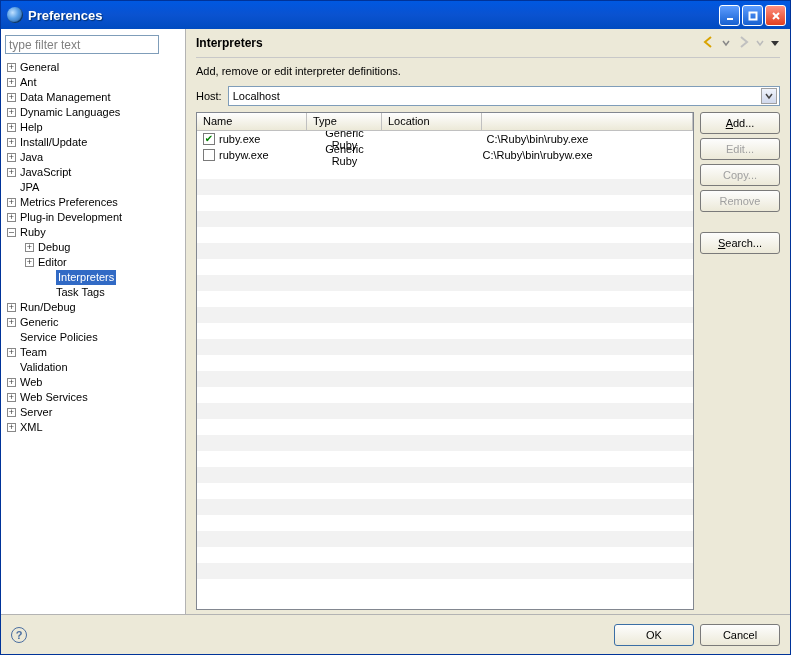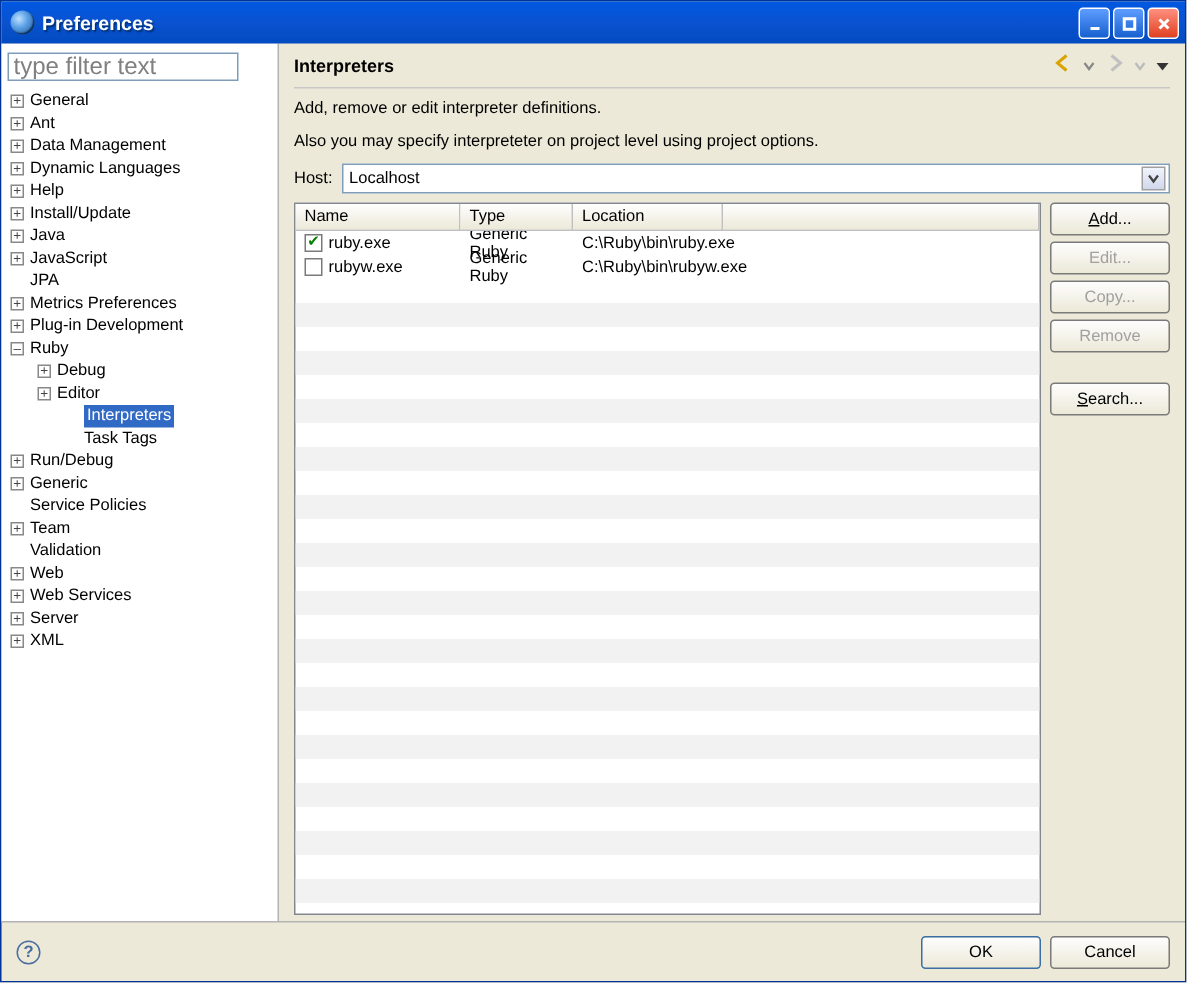--- a/index.html
+++ b/index.html
@@ -51,21 +51,21 @@
   }
   .left-pane{
     width:185px;
     border-right:1px solid #b3b3b3;
     background:#fff;
     padding:6px 4px;
   }
   .filter-input{
     width:154px;height:19px;
     border:1px solid #7f9db9;
-    font-size:16px;color:#808080;
+    font-size:12px;color:#808080;
     padding:1px 3px;
   }
   .tree{
     margin-top:6px;
     line-height:15px;
   }
   .tree-row{
     display:flex;align-items:center;
     padding:0 0 0 2px;
     white-space:nowrap;
@@ -131,20 +131,21 @@
     background:linear-gradient(to bottom,#fefefe 0%,#ece9d8 100%);
     padding:2px 6px;font-size:11px;
   }
   .th-name{width:110px;}
   .th-type{width:75px;}
   .th-loc{width:100px;}
   .th-rest{flex:1;}
   .tbl-body{
     height:calc(100% - 18px);
     overflow:hidden;
+    text-align:center;
   }
   .tbl-row{
     display:flex;height:16px;align-items:center;
   }
   .tbl-row.alt{background:#f2f2f2;}
   .td{padding:0 6px;font-size:11px;overflow:hidden;}
   .td-name{width:110px;display:flex;align-items:center;gap:4px;}
   .td-type{width:75px;}
   .td-loc{flex:1;}
   .chk{
@@ -334,21 +335,20 @@
           <svg width="8" height="10">
               <path d="M1 3 L4 7 L7 3" fill="none" stroke="#bbb" stroke-width="1.5"></path>
             </svg>
           <svg width="10" height="10">
               <path d="M1 3 L5 8 L9 3 Z" fill="#333"></path>
             </svg>
         </div>
       </div>
 
       <div class="desc">Add, remove or edit interpreter definitions.</div>
-      <div class="desc">Also you may specify interpreteter on project level using project options.</div>
 
       <div class="host-row">
         <span>Host:</span>
         <div class="host-select">
           <span>Localhost</span>
           <span class="host-drop">
             <svg width="8" height="8">
                 <path d="M1 2 L4 6 L7 2" fill="none" stroke="#444" stroke-width="1.5"></path>
               </svg>
           </span>

